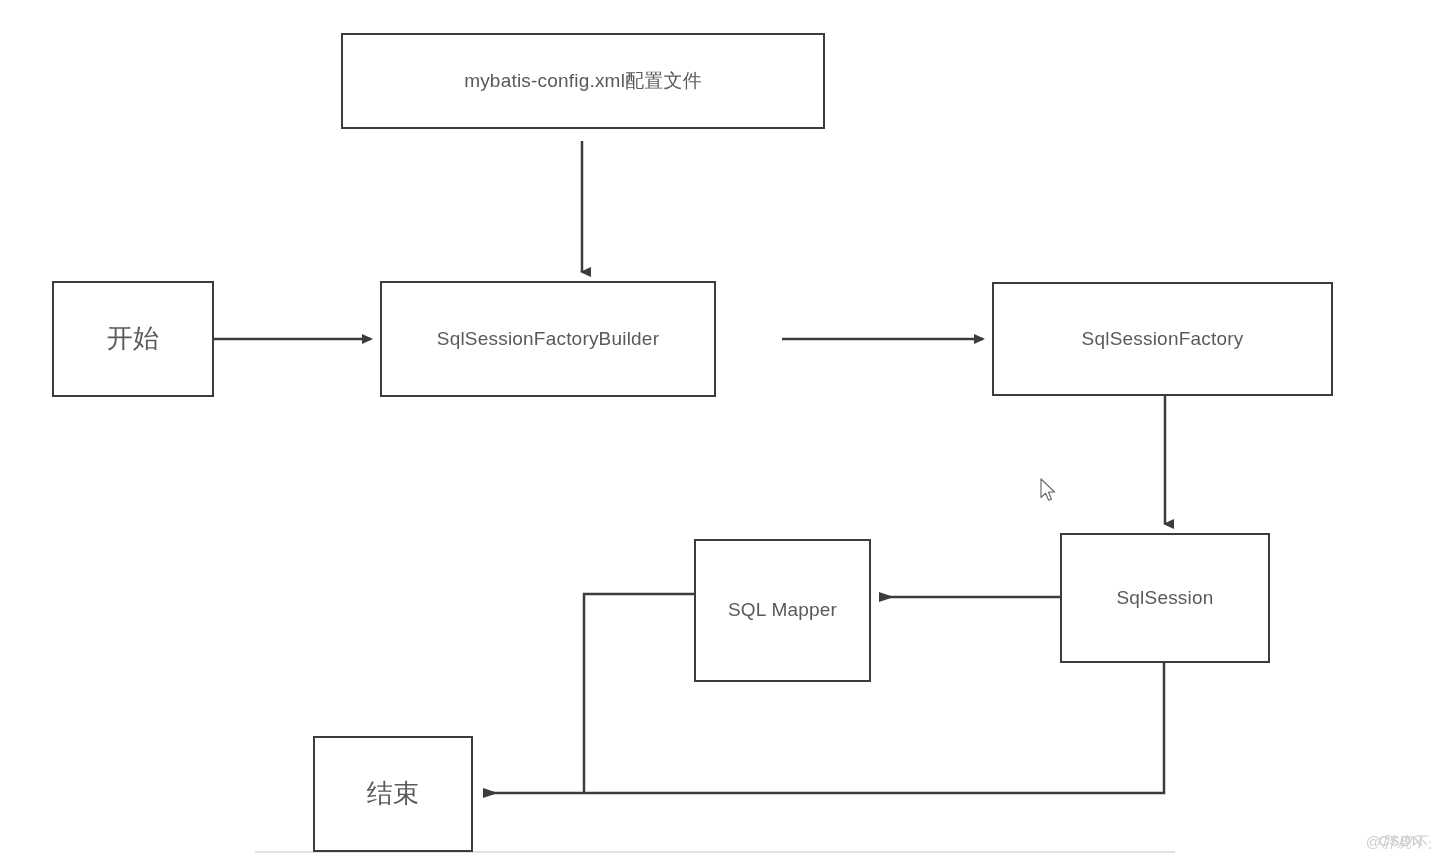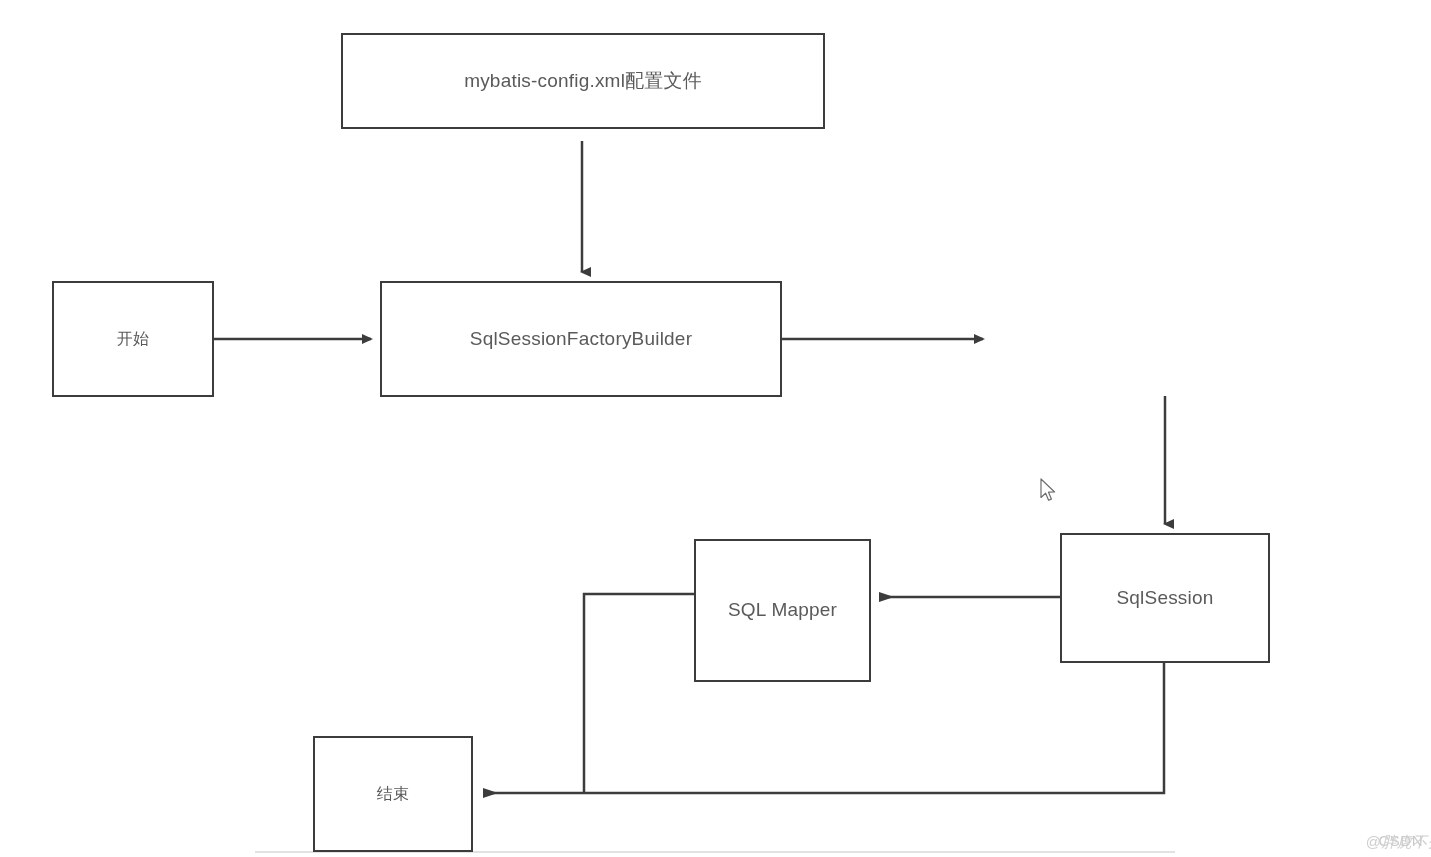--- a/index.html
+++ b/index.html
@@ -28,21 +28,21 @@
     justify-content: center;
     color: #5a5a5a;
     font-size: 19px;
     font-weight: 400;
     letter-spacing: 0.2px;
     text-align: center;
     line-height: 1.3;
     z-index: 3;
   }
   .node.cjk {
-    font-size: 16px;
+    font-size: 26px;
   }
   .node-label {
     display: block;
     padding: 0 8px;
     white-space: nowrap;
   }
   .edge-svg {
     position: absolute;
     left: 0;
     top: 0;
@@ -141,24 +141,27 @@
   </svg>
 
   <div class="node" style="left:341px; top:33px; width:484px; height:96px;">
     <span class="node-label">mybatis-config.xml配置文件</span>
   </div>
 
   <div class="node cjk" style="left:52px; top:281px; width:162px; height:116px;">
     <span class="node-label">开始</span>
   </div>
 
-  <div class="node" style="left:380px; top:281px; width:402px; height:116px;">
+  <div class="node" style="left:380px; top:281px; width:336px; height:116px;">
     <span class="node-label">SqlSessionFactoryBuilder</span>
   </div>
 
+  <div class="node" style="left:992px; top:282px; width:341px; height:114px;">
+    <span class="node-label">SqlSessionFactory</span>
+  </div>
 
   <div class="node" style="left:694px; top:539px; width:177px; height:143px;">
     <span class="node-label">SQL Mapper</span>
   </div>
 
   <div class="node cjk" style="left:313px; top:736px; width:160px; height:116px;">
     <span class="node-label">结束</span>
   </div>
 
   <div class="node" style="left:1060px; top:533px; width:210px; height:130px;">

